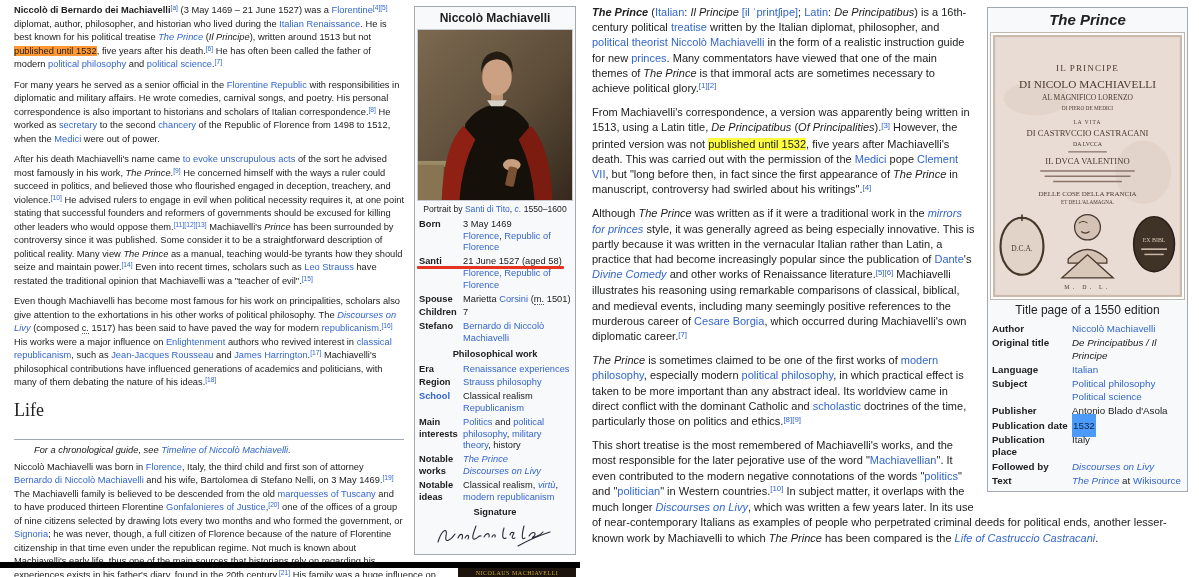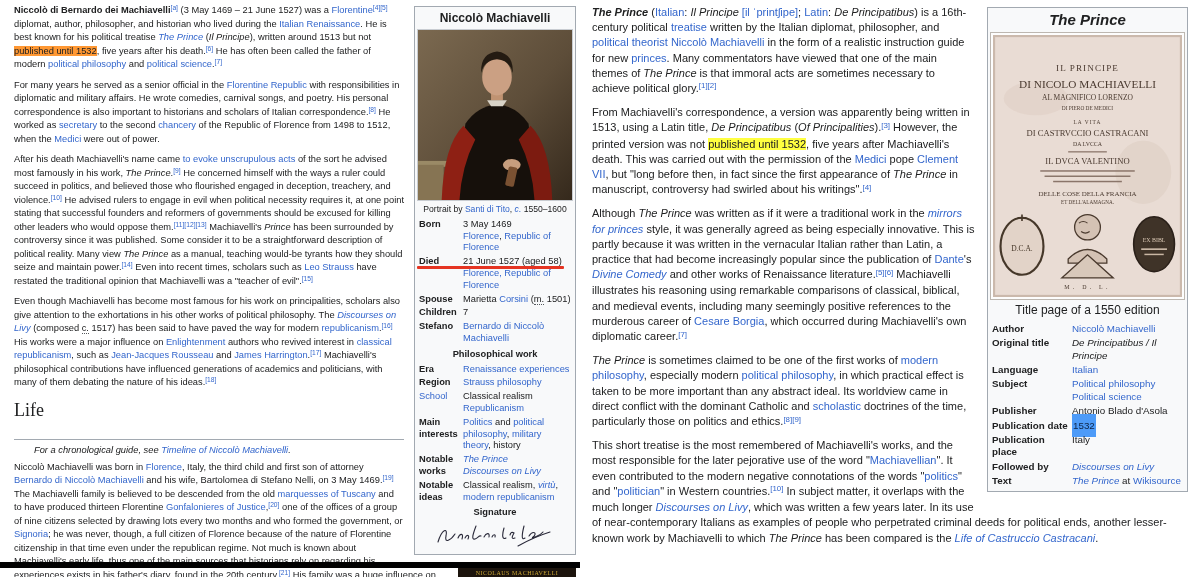--- a/index.html
+++ b/index.html
@@ -4,21 +4,21 @@
 <style>
   * { box-sizing: border-box; }
   html,body { margin:0; padding:0; }
   body {
     width:1199px; height:577px; position:relative; background:#fff;
     font-family:"Liberation Sans","DejaVu Sans",sans-serif; color:#202122;
     overflow:hidden;
   }
   
   .a  { color:#3366cc; cursor:pointer; }
-  .ab { color:#3366cc; font-weight:normal; cursor:pointer; }
+  .ab { color:#3366cc; font-weight:bold; cursor:pointer; }
   .i  { font-style:italic; }
   .ai { color:#3366cc; font-style:italic; cursor:pointer; }
   .b  { font-weight:bold; }
   .bi { font-weight:bold; font-style:italic; }
   .s  { color:#3366cc; font-size:0.72em; position:relative; top:-0.45em; cursor:pointer; }
   .ho { background:#ff9833; }
   .hy { background:#ffff40; }
   .sel{ background:#4d9bf8; color:#0c2447; padding:6px 1px; }
   .dot{ border-bottom:1px dotted #54595d; }
   .rl { position:relative; }
@@ -99,21 +99,21 @@
       </svg>
 
       <div class="ib-caption"><span>Portrait by </span><span class="a">Santi di Tito</span><span>, </span><span class="ai">c.</span><span> 1550–1600</span></div>
 
       <div>
           <div class="ib-row">
             <div class="ib-label"><span class="b">Born</span></div>
             <div class="ib-value"><span>3 May 1469</span><br><span class="a">Florence</span><span>, </span><span class="a">Republic of Florence</span></div>
           </div>
           <div class="ib-row">
-            <div class="ib-label"><span class="b">Died</span></div>
+            <div class="ib-label"><span class="b">Santi</span></div>
             <div class="ib-value"><span class="rl">21 June 1527 (aged 58)</span><br><span class="a">Florence, Republic of Florence</span></div>
           </div>
           <div class="ib-row">
             <div class="ib-label"><span class="b">Spouse</span></div>
             <div class="ib-value"><span>Marietta </span><span class="a">Corsini</span><span> (</span><span class="dot">m.</span><span> 1501)</span></div>
           </div>
           <div class="ib-row">
             <div class="ib-label"><span class="b">Children</span></div>
             <div class="ib-value"><span>7</span></div>
           </div>

